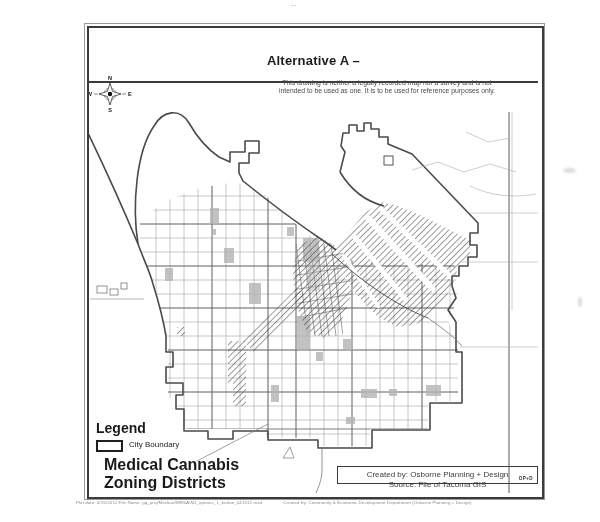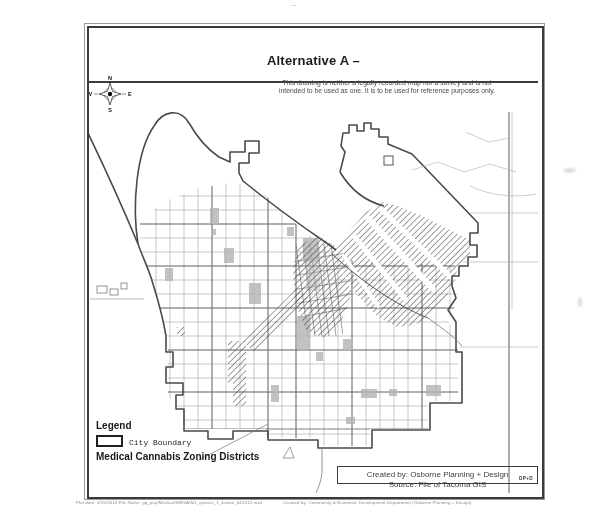--- a/index.html
+++ b/index.html
@@ -6,28 +6,28 @@
   body{background:#fff;font-family:"Liberation Sans",sans-serif;}
   .page{position:relative;width:600px;height:522px;background:#fff;overflow:hidden;color:#222;}
   .frame-outer{position:absolute;left:84px;top:23px;width:459px;height:475px;border:1px solid #9a9a9a;}
   .frame-main{position:absolute;left:87px;top:26px;width:453px;height:469px;border:2px solid #3b3b3b;}
   .title-box{position:absolute;left:89px;top:28px;width:449px;height:41px;border-bottom:2px solid #3b3b3b;
              display:flex;flex-direction:column;align-items:center;justify-content:center;gap:1px;margin-top:12px;}
   .title-line{font-weight:bold;font-size:13px;color:#1c1c1c;letter-spacing:.2px;}
   .disclaimer{position:absolute;left:247px;top:79px;width:280px;font-size:6.8px;line-height:1.25;color:#4a4a4a;text-align:center;}
   .map-svg{position:absolute;left:89px;top:71px;width:449px;height:422px;}
   .legend{position:absolute;left:96px;top:420px;width:175px;font-size:8px;color:#222;}
-  .legend-title{font-weight:bold;font-size:10px;margin-bottom:4px;color:#1a1a1a;}
-  .legend-row{display:flex;align-items:flex-end;margin-bottom:3px;gap:6px;font-family:Liberation Mono, monospace;}
+  .legend-title{font-weight:bold;font-size:14px;margin-bottom:4px;color:#1a1a1a;}
+  .legend-row{display:flex;align-items:flex-start;margin-bottom:3px;gap:6px;}
   .sw-city{width:23px;height:8px;background:#fff;border:2.4px solid #1f1f1f;flex:0 0 auto;}
   .sw-line{width:27px;height:0;border-top:1.3px solid #5a5a5a;flex:0 0 auto;}
   .sw-gray{width:26px;height:9px;background:#b7b7b7;border:.5px solid #a0a0a0;flex:0 0 auto;}
   .sw-hatch{width:26px;height:9px;border:1px solid #4a4a4a;flex:0 0 auto;
             background:repeating-linear-gradient(45deg,#fff 0 2px,#4a4a4a 2px 3.3px);}
-  .legend-section{font-weight:bold;font-size:10px;margin:4px 0 4px 0;color:#1a1a1a;}
+  .legend-section{font-weight:bold;font-size:16px;margin:4px 0 4px 8px;color:#1a1a1a;}
   .credits{position:absolute;left:337px;top:466px;width:201px;height:18px;border:1.2px solid #3b3b3b;
            font-size:8px;color:#3d3d3d;text-align:center;padding-top:3px;box-sizing:border-box;line-height:1.2;}
   .credits-logo{position:absolute;right:4px;bottom:2px;font-size:4.6px;font-weight:bold;letter-spacing:.4px;color:#333;}
   .footer{position:absolute;left:76px;top:500px;width:470px;font-size:4.4px;color:#8a8a8a;white-space:nowrap;
           filter:blur(.3px);letter-spacing:.1px;}
   .footer span{margin-right:20px;}
   .top-mark{position:absolute;left:291px;top:0px;font-size:7px;color:#555;letter-spacing:1px;}
   .artifact{position:absolute;background:#dcdcdc;border-radius:50%;filter:blur(1px);}
 </style>
 </head>

